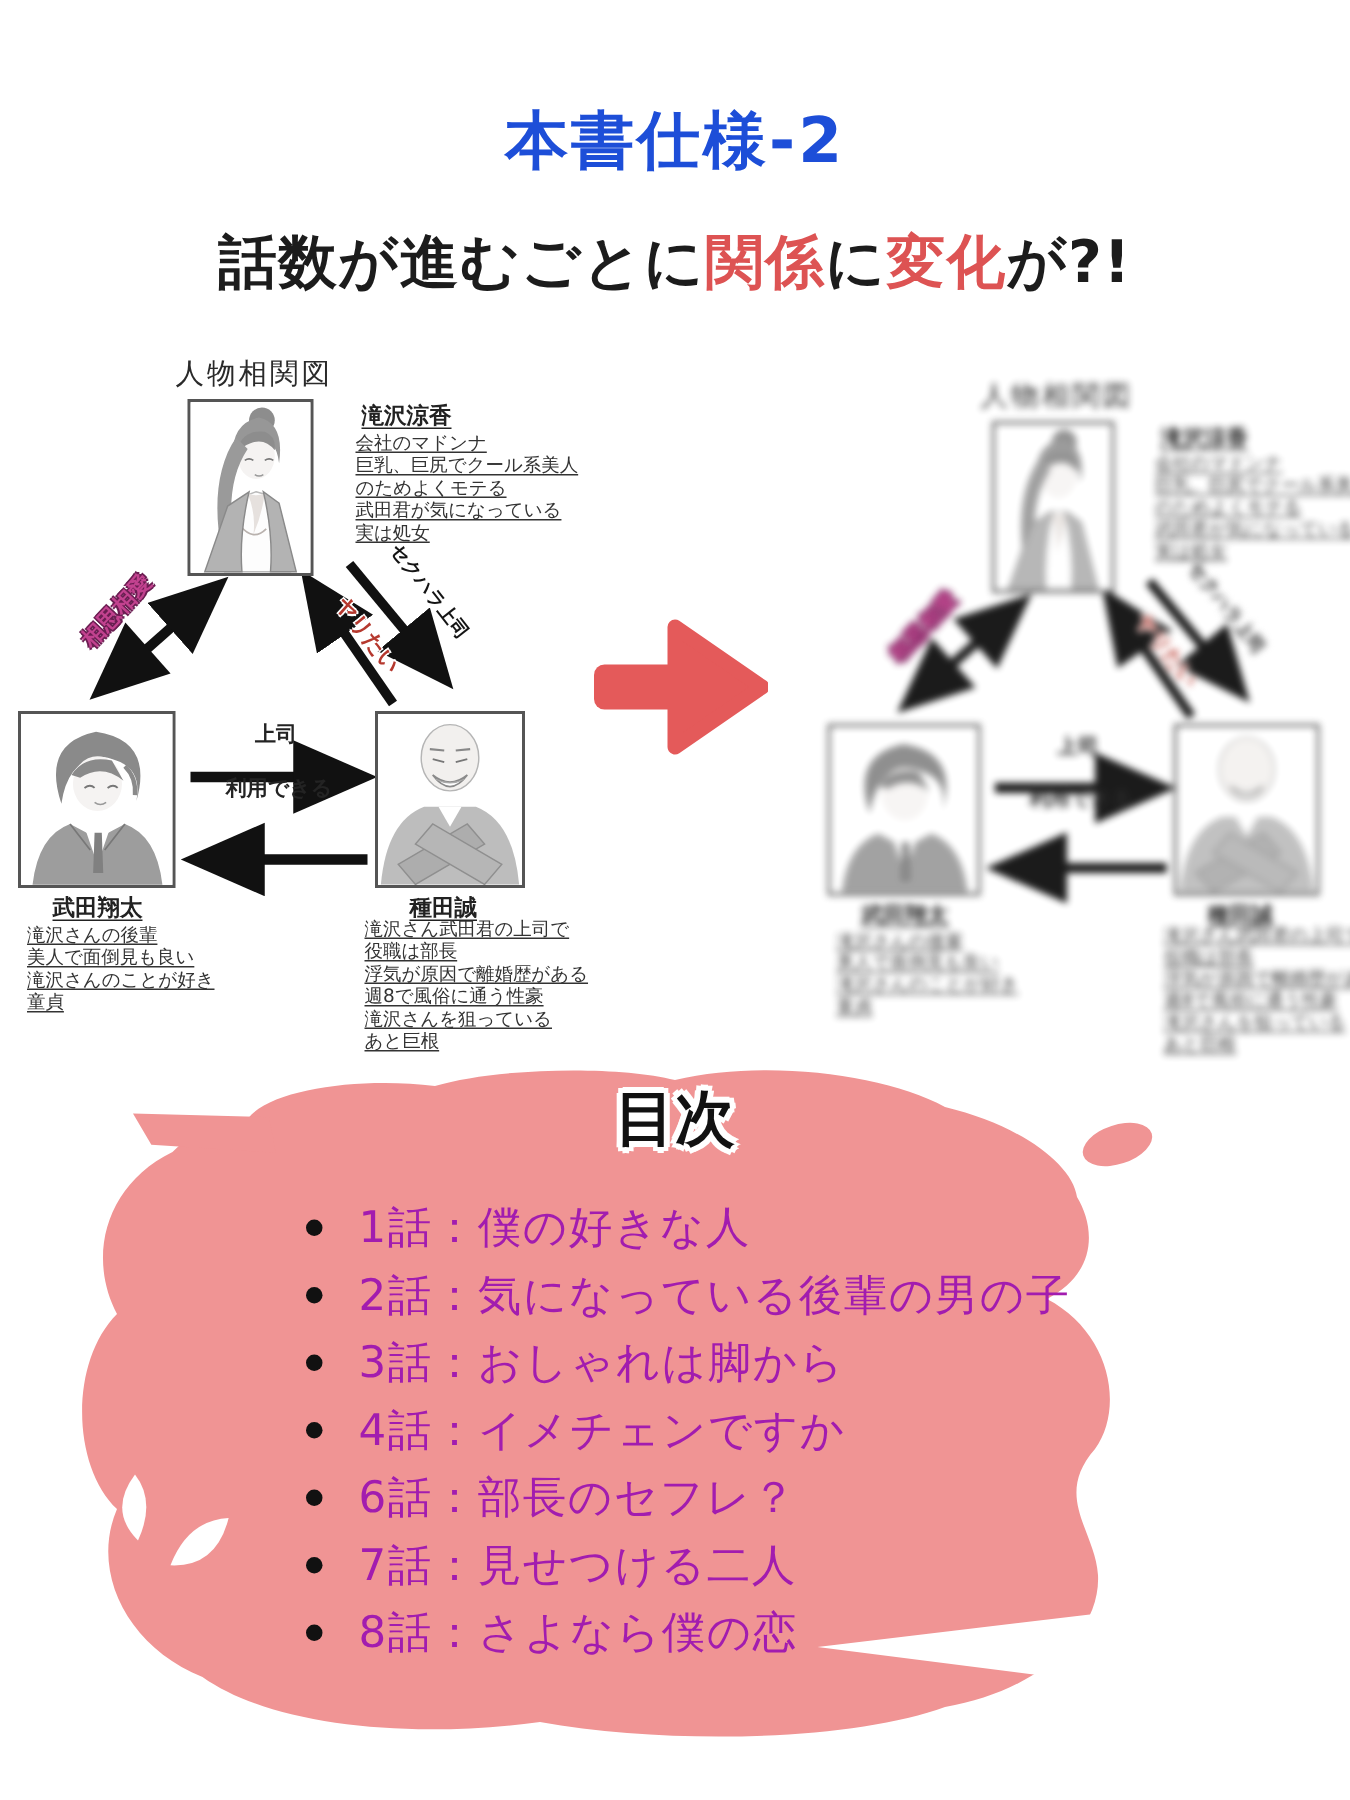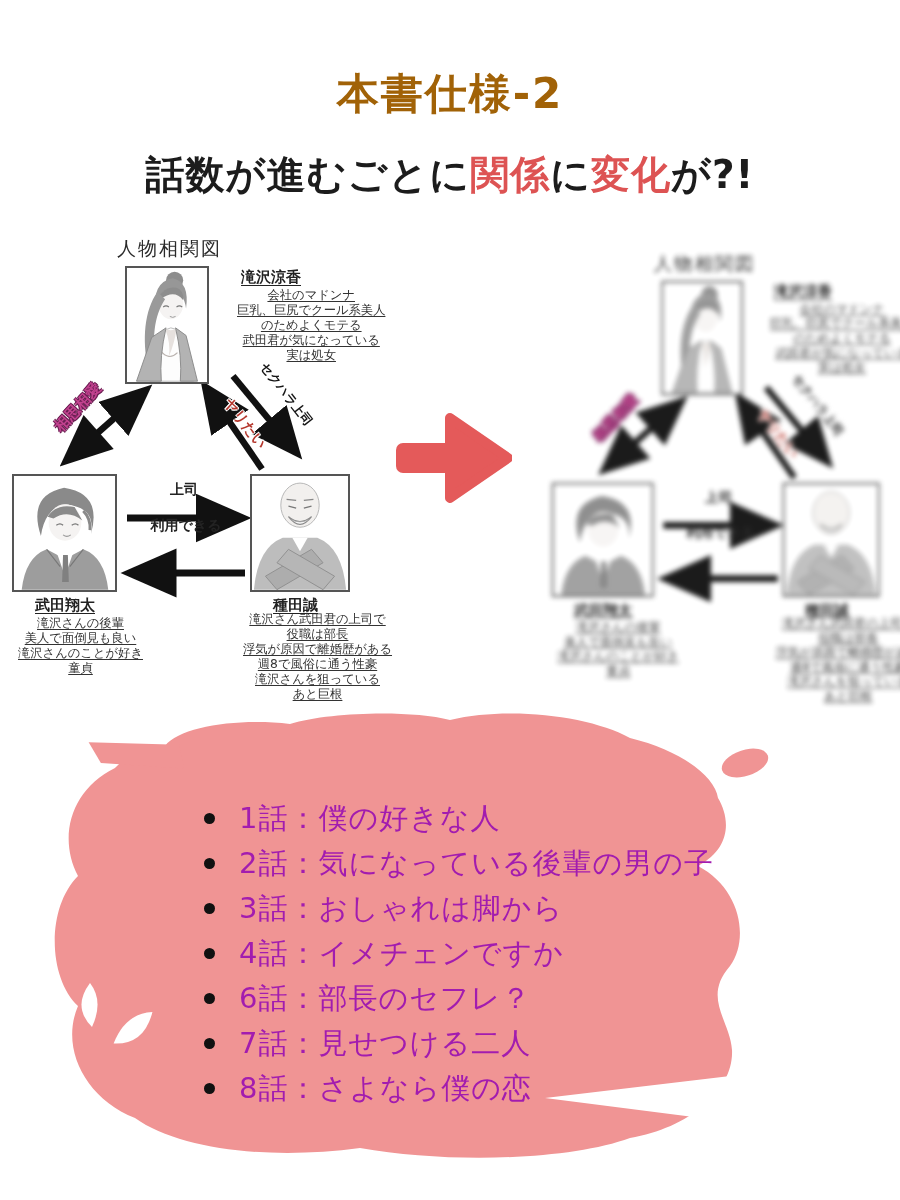--- a/index.html
+++ b/index.html
@@ -1,21 +1,21 @@
 <!DOCTYPE html>
 <html><head>
 <meta charset="utf-8">
 <style>
   html,body{margin:0;padding:0;background:#fff;}
   .page{position:relative;width:900px;height:1200px;background:#ffffff;overflow:hidden;
         font-family:"DejaVu Sans","Liberation Sans",sans-serif;color:#1a1a1a;}
 
   
   .title{position:absolute;left:0;top:66px;width:900px;margin:0;text-align:center;
-         font-size:42px;font-weight:900;letter-spacing:2px;color:#a16207;}
+         font-size:42px;font-weight:900;letter-spacing:2px;color:#1d4ed8;}
   .subtitle{position:absolute;left:0;top:148px;width:900px;margin:0;text-align:center;
             font-size:39px;font-weight:900;letter-spacing:1px;color:#1c1c1c;white-space:nowrap;}
   .subtitle .red{color:#dd5353;}
 
   
   .rcomp{position:absolute;width:365px;height:505px;}
   .rcomp-before{left:5px;top:228px;}
   .rcomp-after{left:545px;top:244px;transform:scale(0.97);transform-origin:top left;
                filter:blur(2.6px) contrast(1.02);opacity:.95;}
   .rc-title{position:absolute;left:112px;top:8px;font-size:19px;letter-spacing:2px;color:#2a2a2a;}
@@ -23,21 +23,21 @@
   .rc-box{position:absolute;margin:0;border:2px solid #555;background:#fff;box-sizing:border-box;}
   .box-woman{left:120px;top:38px;width:84px;height:118px;}
   .box-junior{left:7px;top:246px;width:105px;height:118px;}
   .box-boss{left:245px;top:246px;width:100px;height:118px;}
   .rc-box svg{display:block;width:100%;height:100%;}
   .rc-name{position:absolute;font-size:15px;font-weight:bold;text-decoration:underline;
            text-underline-offset:3px;color:#222;}
   .name-woman{left:236px;top:40px;}
   .name-junior{left:30px;top:368px;}
   .name-boss{left:268px;top:368px;}
-  .rc-traits{position:absolute;font-size:12.3px;line-height:15px;color:#333;text-align:center;}
+  .rc-traits{position:absolute;font-size:12.3px;line-height:15px;color:#333;}
   .rc-traits span{display:block;text-decoration:underline;text-underline-offset:2px;white-space:nowrap;}
   .traits-woman{left:232px;top:60px;}
   .traits-junior{left:13px;top:388px;}
   .traits-boss{left:238px;top:384px;}
   .rc-label{position:absolute;font-weight:bold;text-align:center;white-space:nowrap;}
   .lab-mutual{left:30px;top:170px;width:86px;font-size:15px;color:#c2428f;transform:rotate(-47deg);
               text-shadow:1px 1px 0 #6b1e52,-1px -1px 0 #6b1e52,1px -1px 0 #6b1e52,-1px 1px 0 #6b1e52;}
   .lab-harass{left:238px;top:158px;width:86px;font-size:12.5px;color:#141414;transform:rotate(52deg);
               text-shadow:-1px -1px 0 #fff,1px -1px 0 #fff,-1px 1px 0 #fff,1px 1px 0 #fff;}
   .lab-want{left:197px;top:186px;width:86px;font-size:14.5px;color:#b5382e;transform:rotate(52deg);
@@ -278,20 +278,21 @@
       C18,280 16,210 48,178
       C28,140 40,92 85,70
       C100,55 118,48 135,48 Z"></path>
     <path fill="#f09494" d="M60,40 L150,52 L152,76 L70,62 Z" transform="rotate(-6 100 55)"></path>
     <ellipse cx="715" cy="65" rx="24" ry="13" fill="#f09494" transform="rotate(-18 715 65)"></ellipse>
     <polygon points="515,400 750,372 750,430" fill="#ffffff"></polygon>
     <path fill="#ffffff" d="M60,285 q14,18 2,44 q-20,-20 -2,-44 Z"></path>
     <path fill="#ffffff" d="M118,310 q-26,8 -30,40 q30,-6 30,-40 Z" transform="rotate(14 104 330)"></path>
   </svg>
 
+  <h3 class="toc-heading">目次</h3>
 
   <ul class="toc-list">
       <li>1話：僕の好きな人</li>
       <li>2話：気になっている後輩の男の子</li>
       <li>3話：おしゃれは脚から</li>
       <li>4話：イメチェンですか</li>
       <li>6話：部長のセフレ？</li>
       <li>7話：見せつける二人</li>
       <li>8話：さよなら僕の恋</li>
     </ul>

